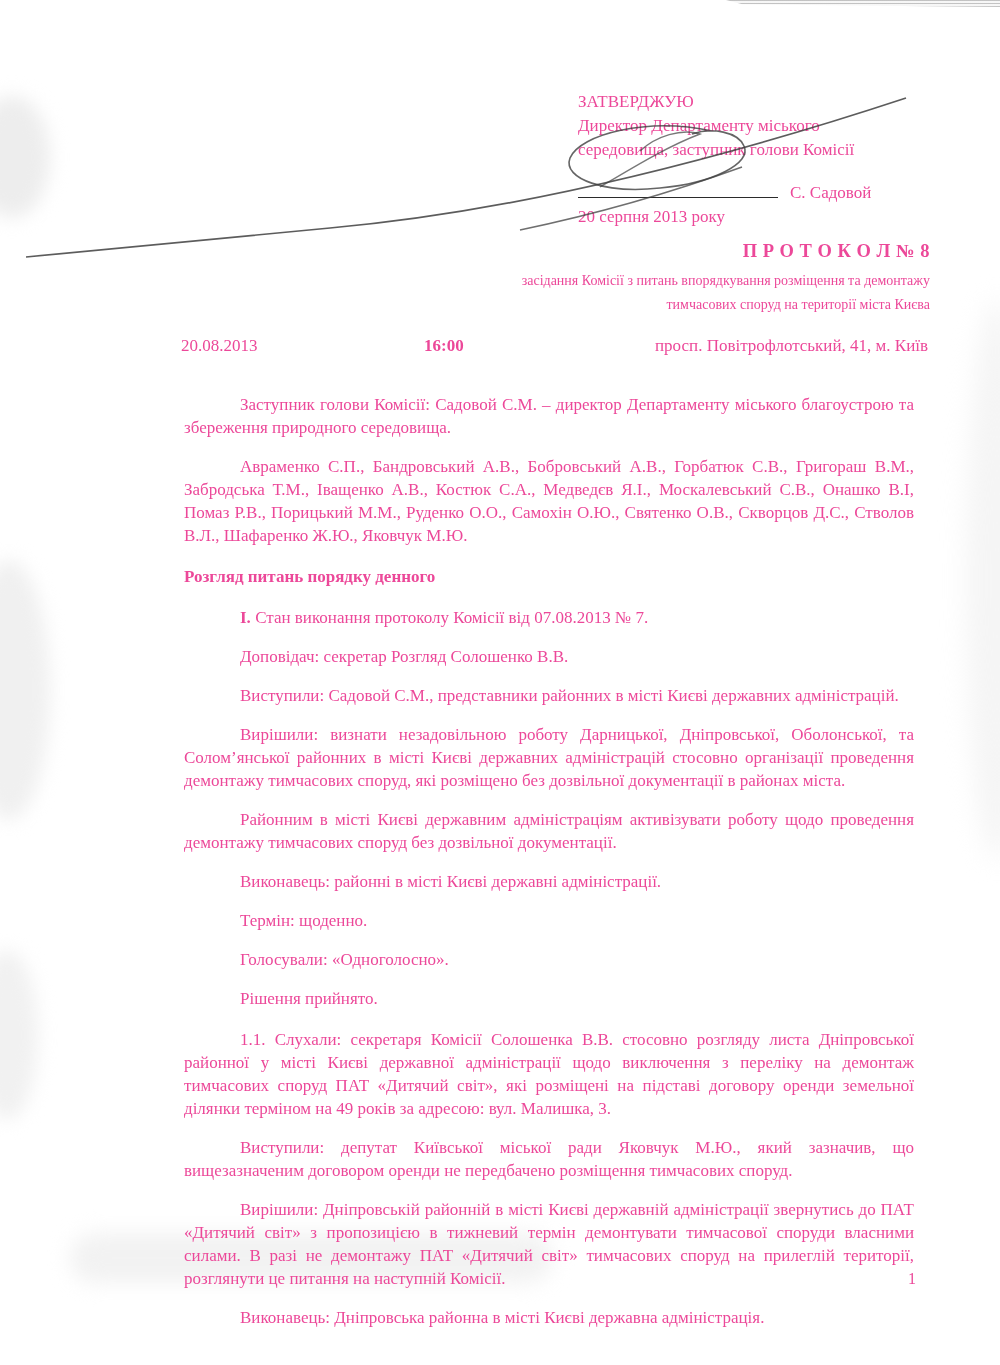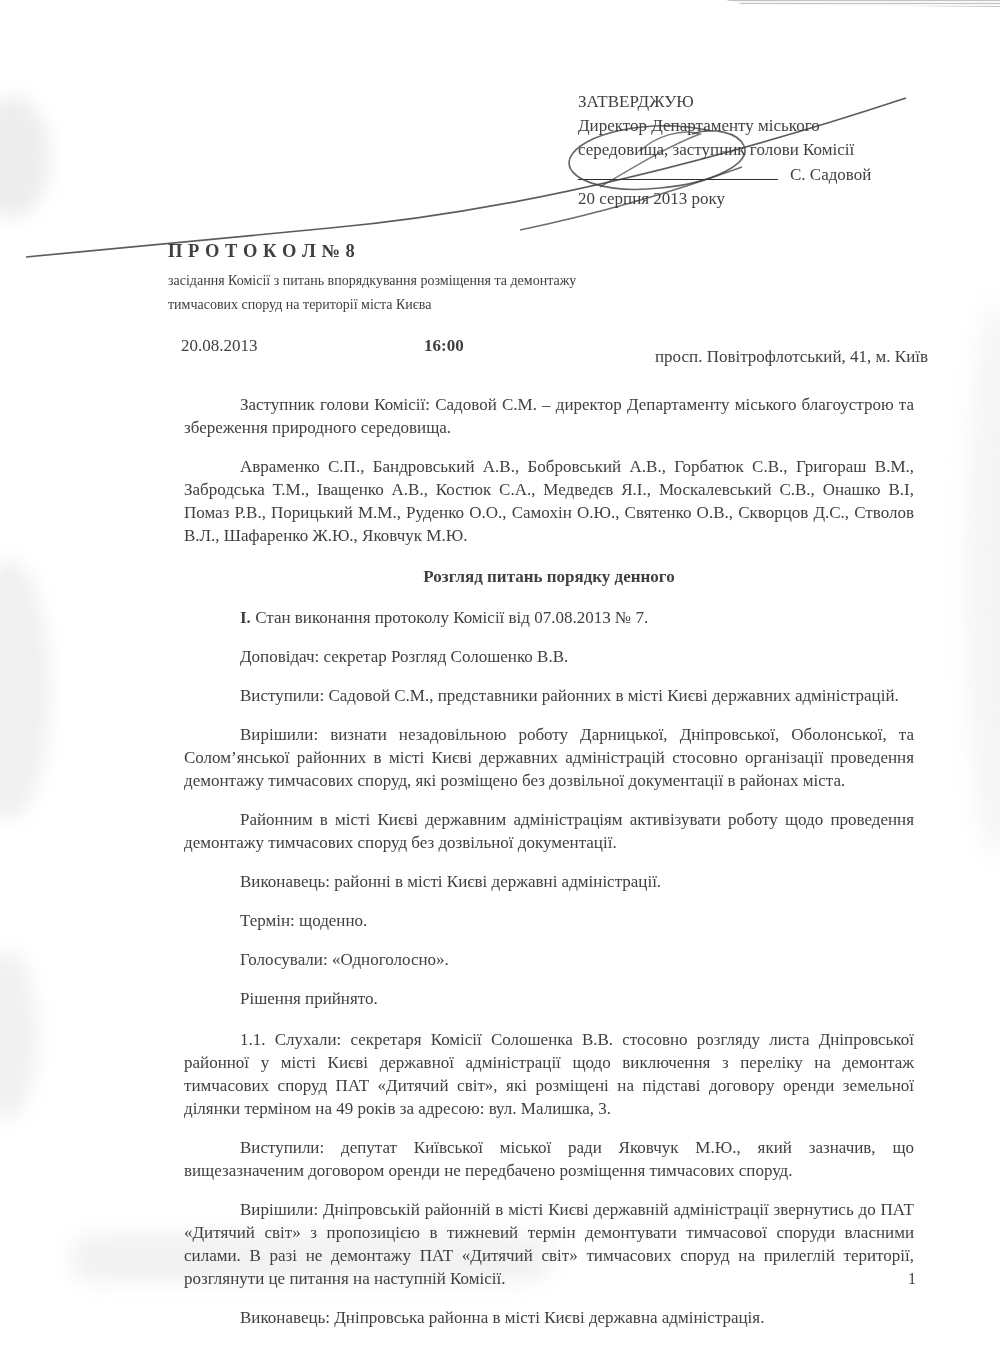--- a/index.html
+++ b/index.html
@@ -1,42 +1,42 @@
 <!DOCTYPE html>
 <html><head>
 <meta charset="utf-8">
 <style>
   html,body{margin:0;padding:0;background:#ffffff;}
   .page{position:relative;width:1000px;height:1365px;background:#ffffff;overflow:hidden;
-        font-family:"Liberation Serif","DejaVu Serif",serif;color:#404040;}
+        font-family:"Liberation Serif","DejaVu Serif",serif;color:#ec4899;}
 
   
   .approval{position:absolute;left:578px;top:90px;width:355px;font-size:17px;line-height:24px;}
   .approval div{white-space:nowrap;}
-  .sig-row{margin-top:0;}
+  .sig-row{margin-top:18px;}
   .sig-line{display:inline-block;width:200px;height:17px;border-bottom:1.6px solid #2b2b2b;
             vertical-align:baseline;margin-right:12px;}
 
   
-  .title-block{position:absolute;left:168px;top:241px;width:762px;text-align:left;}
+  .title-block{position:absolute;left:168px;top:241px;width:762px;text-align:right;}
   .title-main{font-weight:bold;font-size:18.5px;letter-spacing:.5px;margin-bottom:7px;}
   .title-sub{font-size:14px;line-height:24px;}
 
   
   .meta-row{position:absolute;left:168px;top:336px;width:762px;height:22px;font-size:17px;}
   .meta-date{position:absolute;left:13px;}
   .meta-time{position:absolute;left:256px;font-weight:bold;}
-  .meta-location{position:absolute;right:2px;margin-top:11px;}
+  .meta-location{position:absolute;right:2px;}
 
   
   .body-text{position:absolute;left:168px;top:377px;width:762px;font-size:17px;
              line-height:23px;text-align:justify;}
   .para{margin:16px;text-indent:56px;}
   .gap-top{margin-top:18px;}
-  .center-bold{text-align:center;font-weight:bold;text-indent:0;}
+  .center-bold{font-weight:bold;text-indent:0;}
   .marker{font-weight:bold;}
 
   .page-number{position:absolute;left:908px;top:1270px;font-size:16px;}
 
   
   .artifact{position:absolute;pointer-events:none;}
   .blob{border-radius:50%;filter:blur(9px);}
   #blobA{left:-26px;top:96px;width:76px;height:122px;background:#ededed;}
   #blobB{left:-32px;top:560px;width:82px;height:260px;background:#f0f0f0;}
   #blobC{left:-24px;top:950px;width:62px;height:170px;background:#f1f1f1;}

